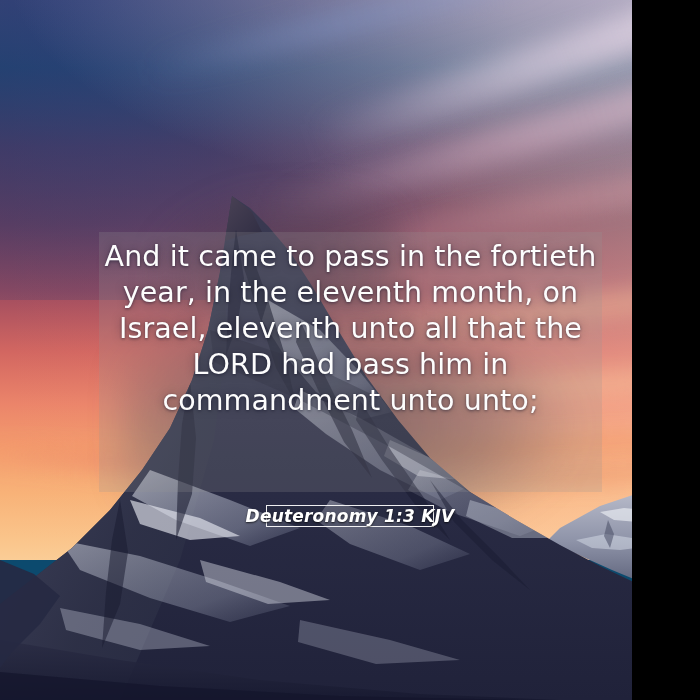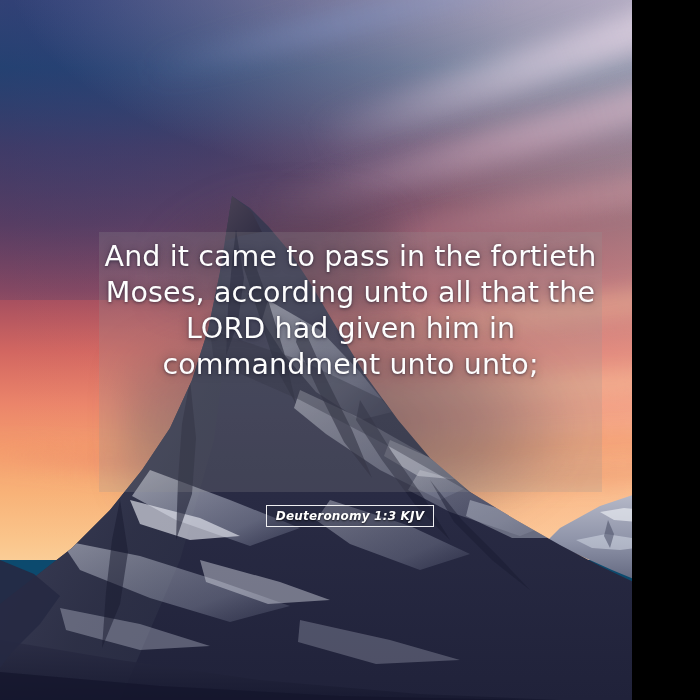--- a/index.html
+++ b/index.html
@@ -237,21 +237,21 @@
     height: 22px;
     box-sizing: border-box;
     border: 1px solid rgba(255,255,255,0.92);
     display: flex;
     align-items: center;
     justify-content: center;
     background: rgba(40,44,62,0.30);
   }
   .citation-inner {
     font-family: "DejaVu Sans", sans-serif;
-    font-size: 12px;
+    font-size: 17px;
     font-style: italic;
     font-weight: bold;
     color: #ffffff;
     letter-spacing: 0.2px;
     text-shadow: 0 1px 2px rgba(0,0,0,0.7);
     white-space: nowrap;
   }
 </style>
 </head>
 <body>
@@ -387,22 +387,23 @@
       <g>
         <path d="M 0,560 L 34,574 L 60,596 L 40,624 L 12,652 L 0,668 Z" fill="#262942" opacity="0.9"></path>
       </g>
     </svg>
   </div>
 
   <div class="overlay-panel"></div>
 
   <div class="verse">
     <span class="verse-line">And it came to pass in the fortieth</span>
-    <span class="verse-line">Moses, according unto all that the</span>
-    <span class="verse-line">LORD had given him in</span>
+    <span class="verse-line">year, in the eleventh month, on</span>
+    <span class="verse-line">Israel, eleventh unto all that the</span>
+    <span class="verse-line">LORD had pass him in</span>
     <span class="verse-line">commandment unto unto;</span>
   </div>
 
   <div class="citation">
     <span class="citation-inner">Deuteronomy 1:3 KJV</span>
   </div>
 
 </div>
 
 </body></html>

